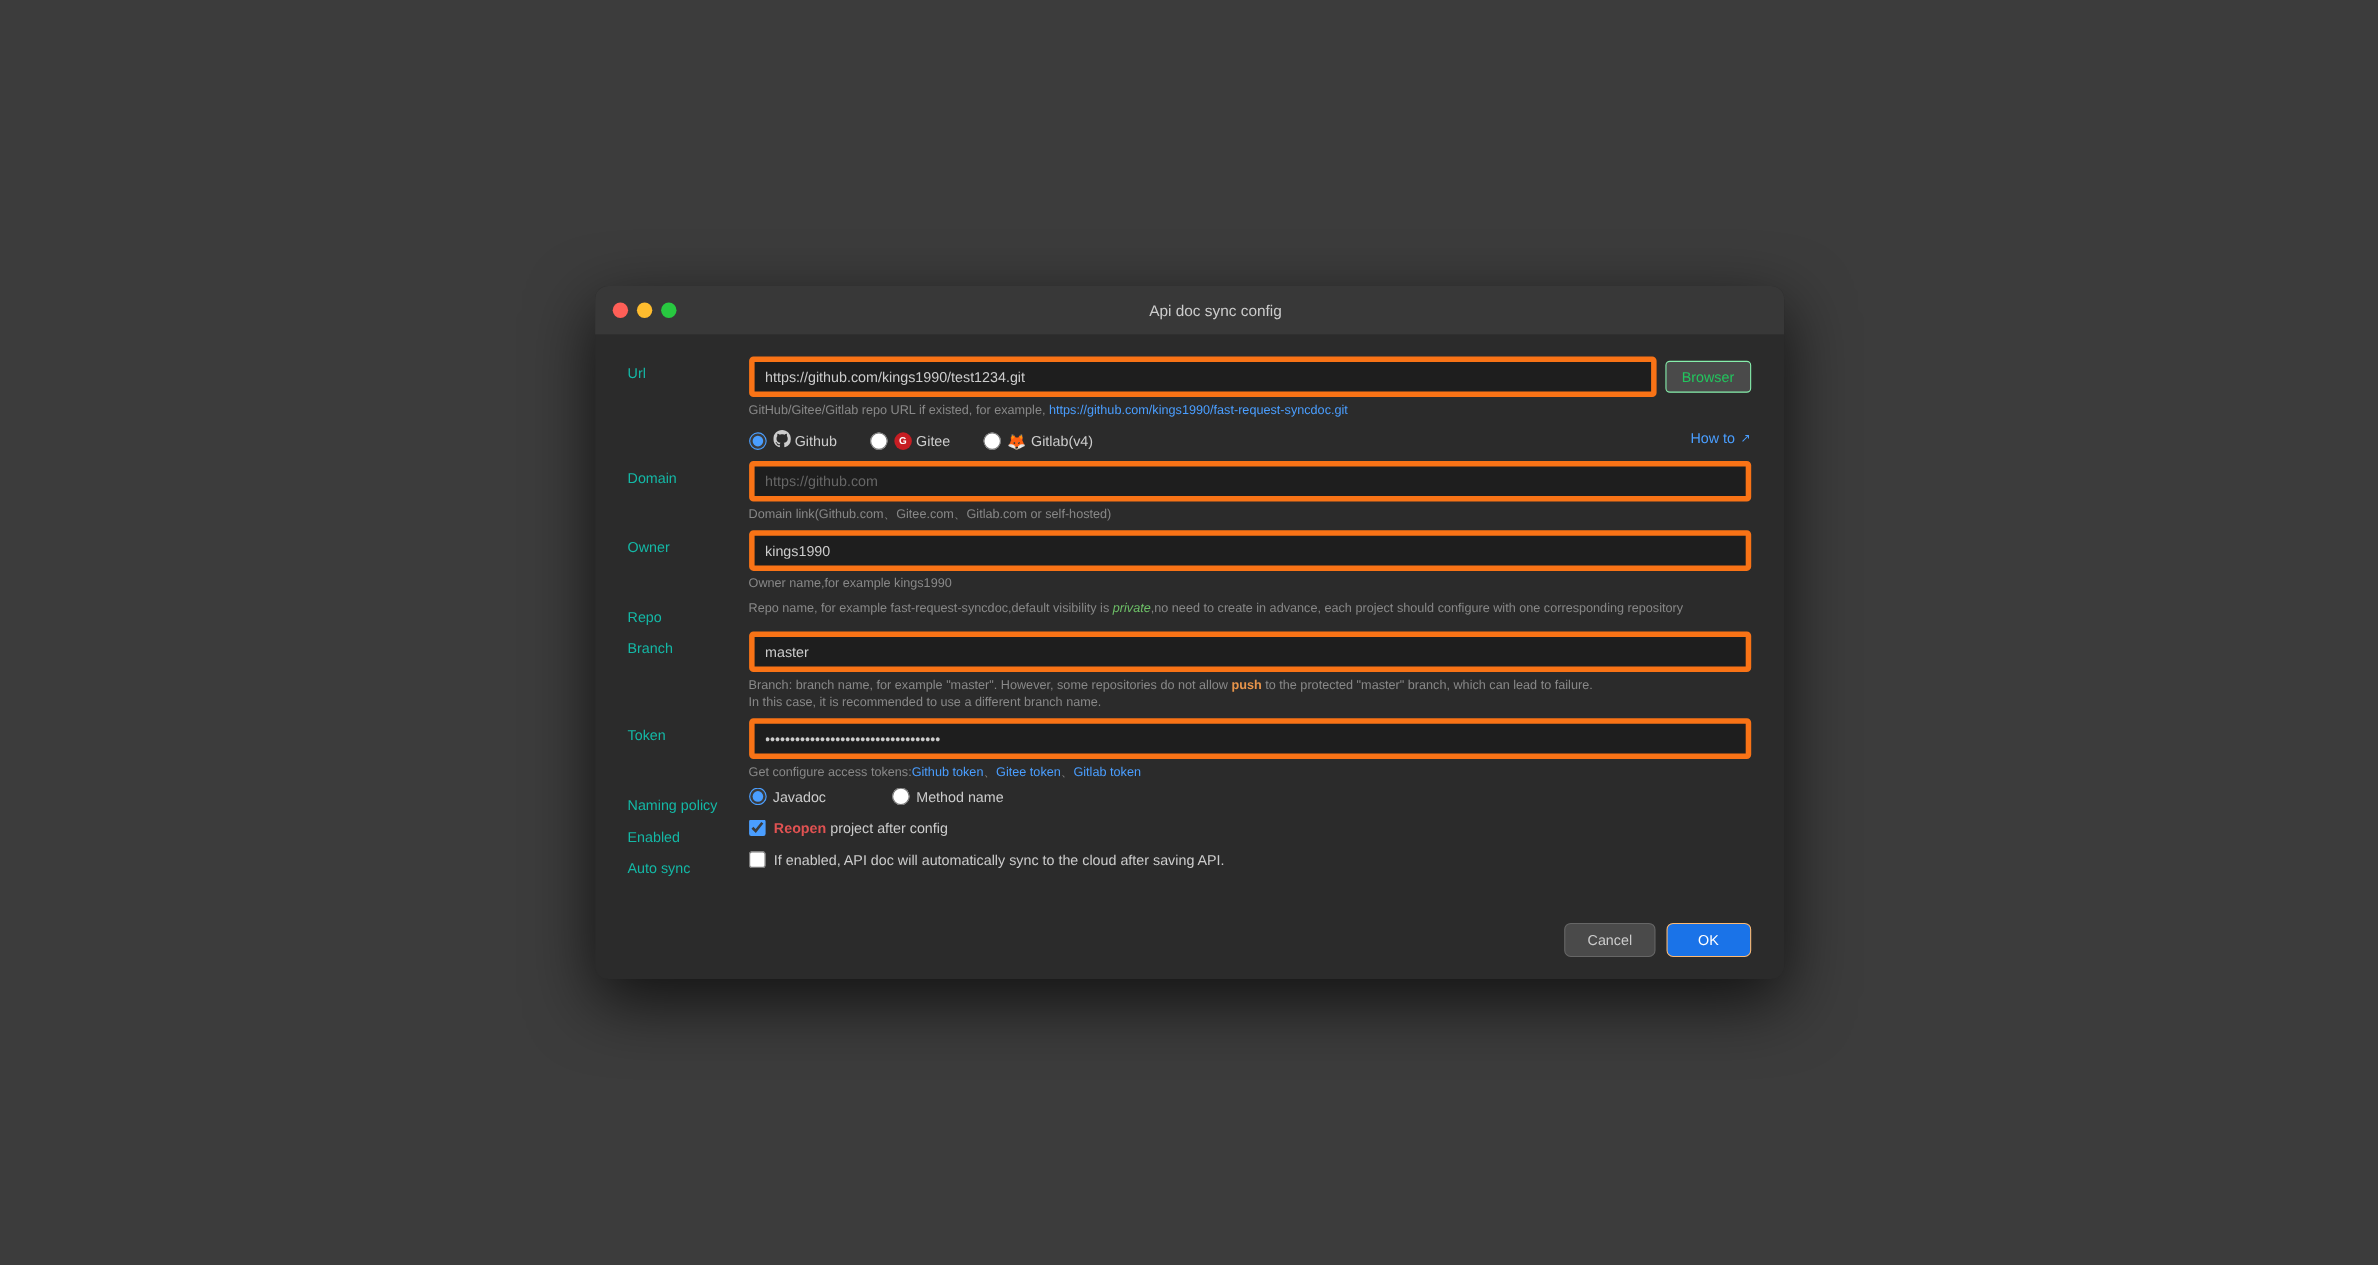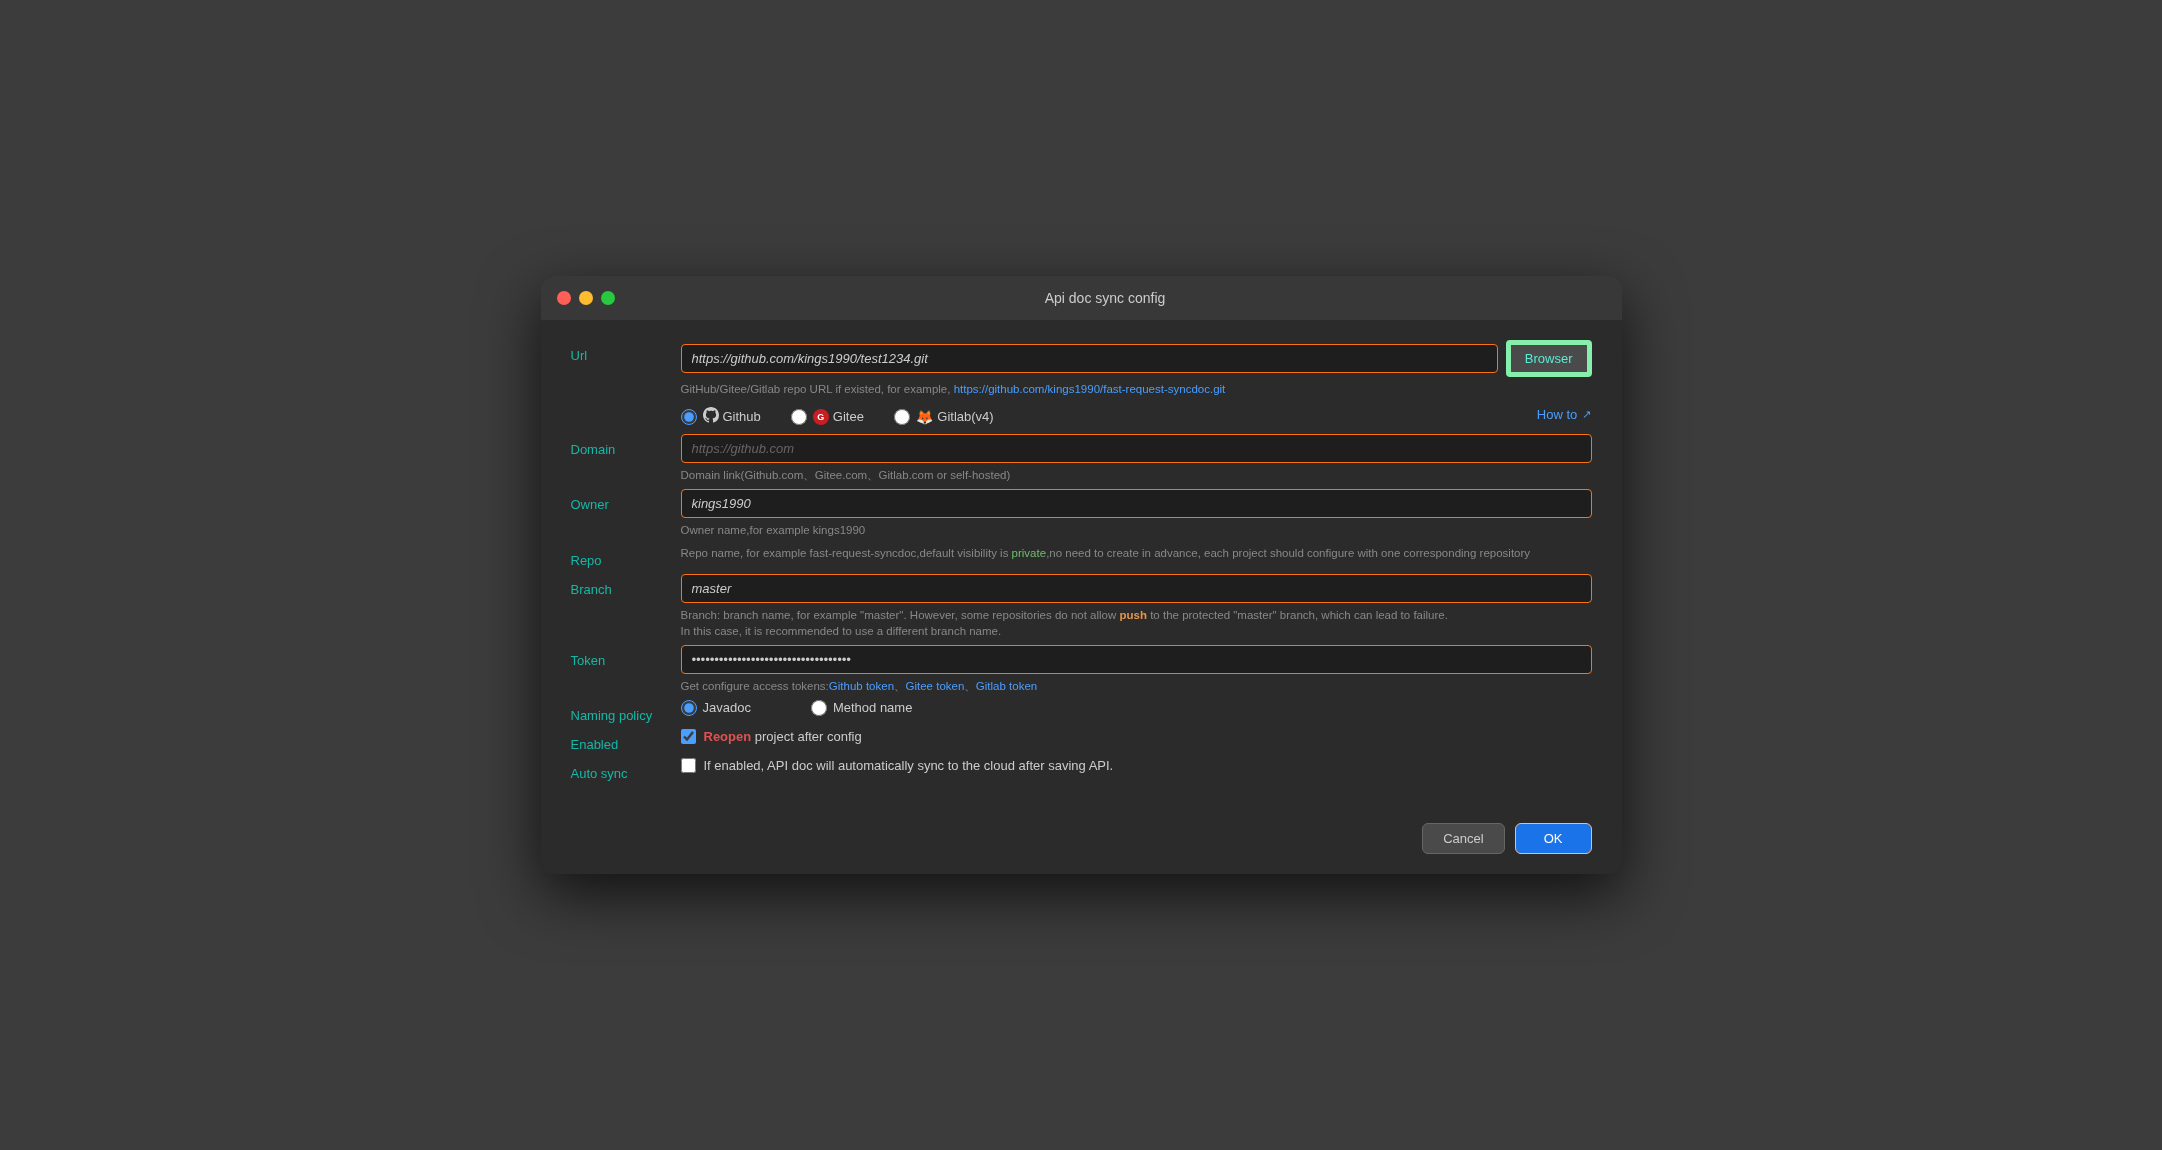--- a/index.html
+++ b/index.html
@@ -83,39 +83,38 @@
     }
 
     .input-row {
       display: flex;
       gap: 8px;
       align-items: center;
     }
 
     .text-input {
       background: #1e1e1e;
-      border: 1px solid #f97316;
+      border: 5px solid #f97316;
       border-radius: 4px;
       color: #cccccc;
       font-size: 13px;
       padding: 6px 10px;
       flex: 1;
       outline: none;
-      font-style: italic;
     }
 
     .text-input::placeholder {
       color: #666;
     }
 
     .btn-browser {
       background: #4a4a4a;
-      border: 5px solid #86efac;
+      border: 1px solid #86efac;
       border-radius: 4px;
-      color: #5eead4;
+      color: #22c55e;
       font-size: 13px;
       padding: 6px 14px;
       cursor: pointer;
       white-space: nowrap;
     }
 
     .hint-text {
       color: #888;
       font-size: 11.5px;
       line-height: 1.4;
@@ -172,20 +171,21 @@
       width: 100%;
     }
 
     .hint-push {
       color: #e8944a;
       font-weight: 600;
     }
 
     .hint-private {
       color: #6dbf67;
+      font-style: italic;
     }
 
     .checkbox-row {
       display: flex;
       align-items: center;
       gap: 8px;
     }
 
     .checkbox-row input[type="checkbox"] {
       width: 15px;

